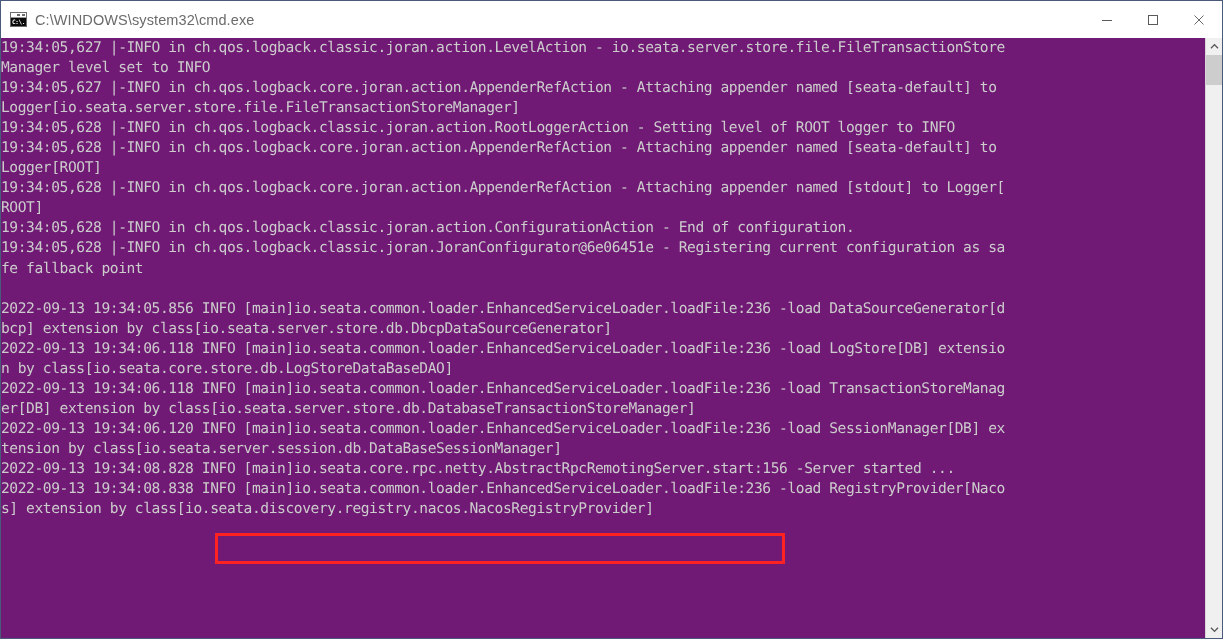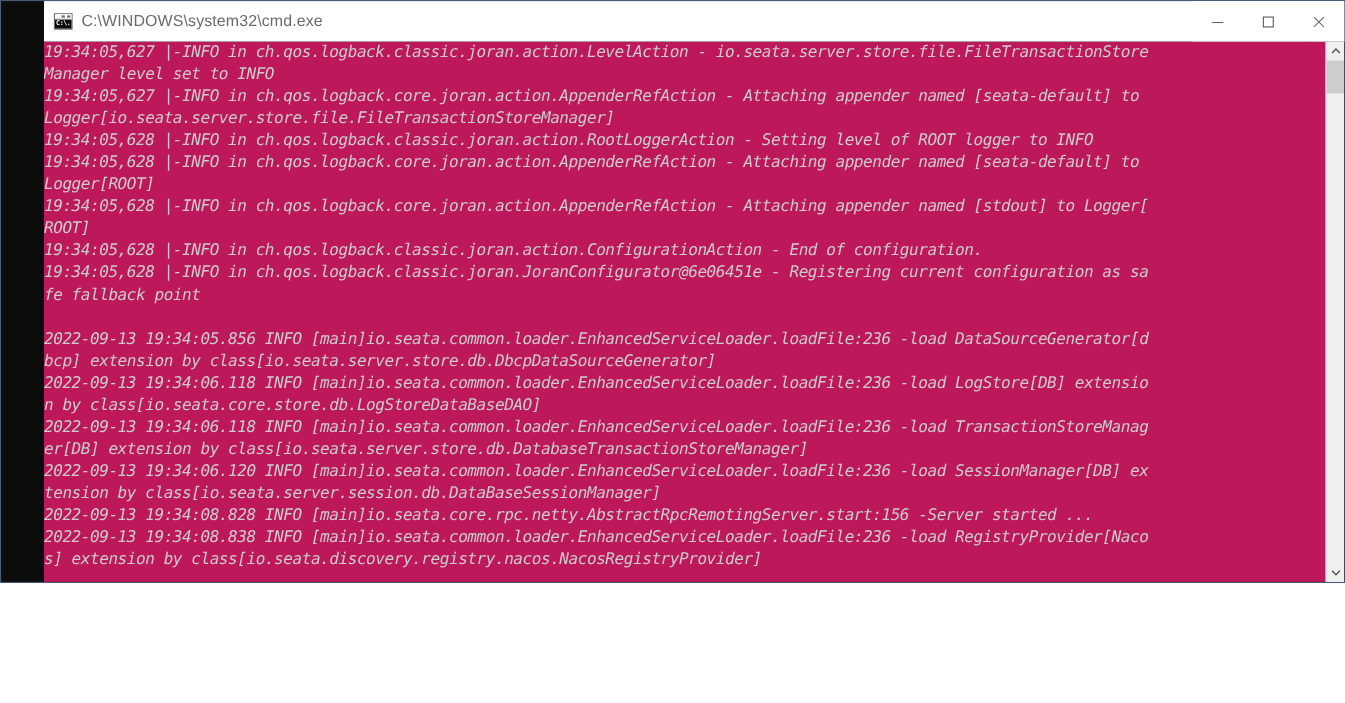--- a/index.html
+++ b/index.html
@@ -12,27 +12,26 @@
     height: 639px;
     overflow: hidden;
     font-family: "Liberation Sans", sans-serif;
   }
 
   #window {
     position: absolute;
     left: 0;
     top: 0;
     width: 1223px;
-    height: 530px;
+    height: 639px;
     box-sizing: border-box;
     border: 1px solid #4a5a7a;
     background: #0c0c0c;
     display: flex;
     flex-direction: column;
-    padding-left: 39px;
   }
 
   
   #titlebar {
     height: 37px;
     min-height: 37px;
     background: #ffffff;
     display: flex;
     align-items: center;
     position: relative;
@@ -107,23 +106,22 @@
   #console-wrap {
     flex: 1 1 auto;
     position: relative;
     background: #0c0c0c;
     overflow: hidden;
     display: flex;
   }
   #console {
     flex: 1 1 auto;
     position: relative;
-    background: #be185d;
-    overflow: hidden;
-    font-style: italic;
+    background: #701a75;
+    overflow: hidden;
   }
   #console-text {
     position: absolute;
     left: 0;
     top: 0;
     margin: 0;
     padding: 0;
     color: #cccccc;
     font-family: "DejaVu Sans Mono", "Liberation Mono", monospace;
     font-size: 14.6px;

